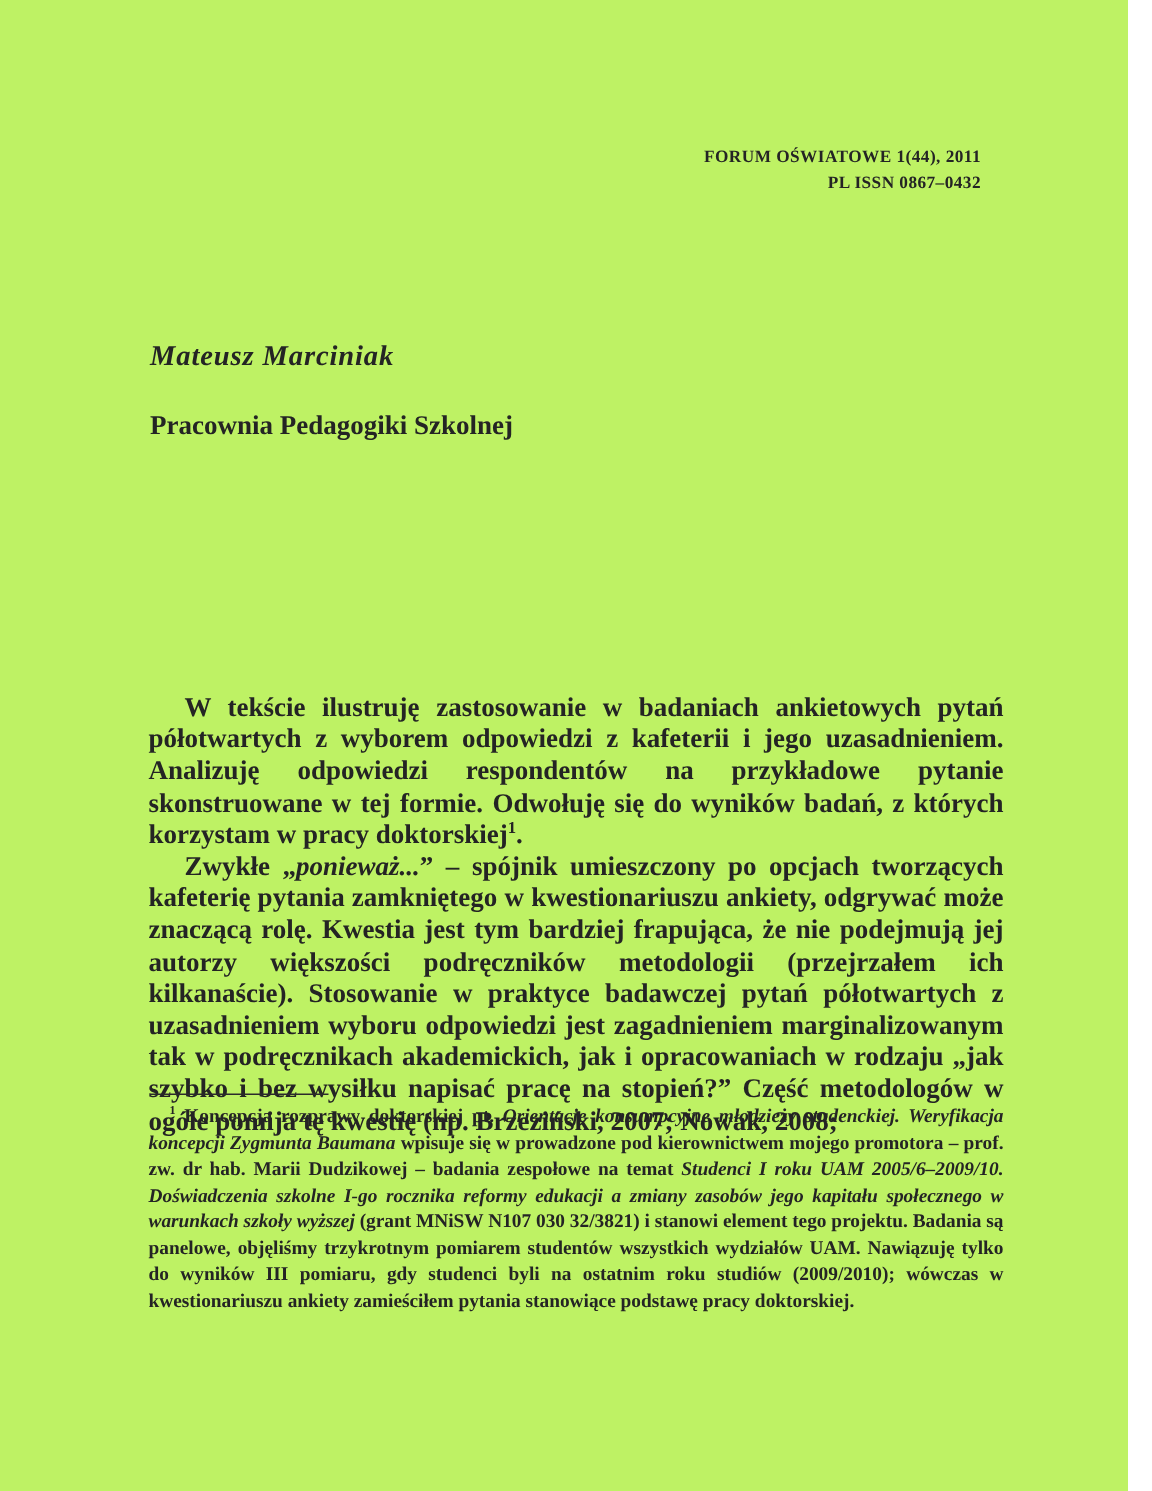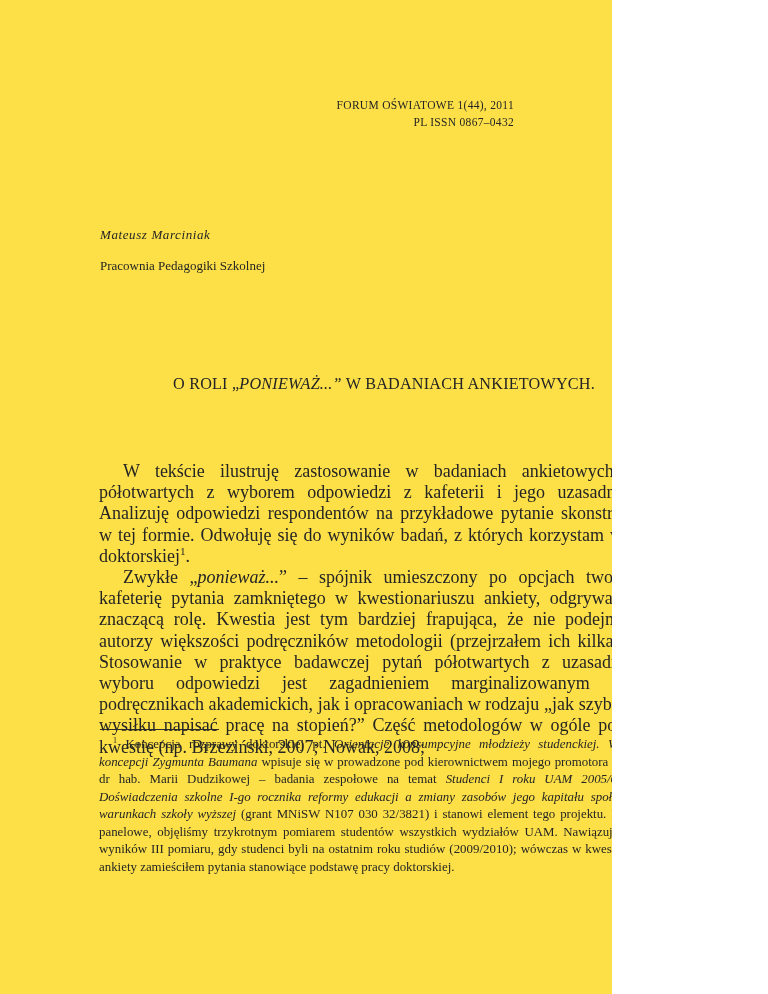--- a/index.html
+++ b/index.html
@@ -1,34 +1,35 @@
 <!DOCTYPE html>
 <html lang="pl"><head>
 <meta charset="utf-8">
 <style>
   html,body { margin:0; padding:0; background:#ffffff; }
   .page {
     position:relative;
-    width:612px; height:994px;
-    background:#fde047;
+    width:752px; height:994px;
+    background:#bef264;
     font-family:"Liberation Serif", serif;
     color:#242424;
     overflow:hidden;
+    font-weight:bold;
   }
   .journal-header {
     position:absolute; top:97px; right:98px;
     text-align:right;
     font-size:11.5px; line-height:17px; letter-spacing:0.3px;
   }
   .author-block { position:absolute; top:227px; left:100px; }
   .author-name {
     font-style:italic;
-    font-size:13px; letter-spacing:0.6px;
+    font-size:19px; letter-spacing:0.6px;
   }
-  .affiliation { font-size:13px; line-height:19px; margin-top:13px; }
+  .affiliation { font-size:18px; line-height:19px; margin-top:25px; }
   .article-title {
     position:absolute; top:371px; left:99px; width:570px;
     text-align:center;
     font-size:16.2px; line-height:26px; letter-spacing:0.2px;
   }
   .body-text {
     position:absolute; top:461px; left:99px; width:570px;
     font-size:18px; line-height:21.2px;
     text-align:justify;
   }
@@ -57,21 +58,20 @@
   </div>
 
   <div class="author-block">
     <div class="author-name">Mateusz Marciniak</div>
     <div class="affiliation">
       <div>Pracownia Pedagogiki Szkolnej</div>
     </div>
   </div>
 
   <div class="article-title">
-    <div>O ROLI „<em>PONIEWAŻ...”</em> W BADANIACH ANKIETOWYCH.</div>
   </div>
 
   <div class="body-text">
     <p>W tekście ilustruję zastosowanie w badaniach ankietowych pytań półotwartych z wyborem odpowiedzi z kafeterii i jego uzasadnieniem. Analizuję odpowiedzi respondentów na przykładowe pytanie skonstruowane w tej formie. Odwołuję się do wyników badań, z których korzystam w pracy doktorskiej<sup>1</sup>.</p>
     <p>Zwykłe „<em>ponieważ...</em>” – spójnik umieszczony po opcjach tworzących kafeterię pytania zamkniętego w kwestionariuszu ankiety, odgrywać może znaczącą rolę. Kwestia jest tym bardziej frapująca, że nie podejmują jej autorzy większości podręczników metodologii (przejrzałem ich kilkanaście). Stosowanie w praktyce badawczej pytań półotwartych z uzasadnieniem wyboru odpowiedzi jest zagadnieniem marginalizowanym tak w podręcznikach akademickich, jak i opracowaniach w rodzaju „jak szybko i bez wysiłku napisać pracę na stopień?” Część metodologów w ogóle pomija tę kwestię (np. Brzeziński, 2007; Nowak, 2008;</p>
   </div>
 
   <div class="fn-separator"></div>
 
   <div class="footnotes">

